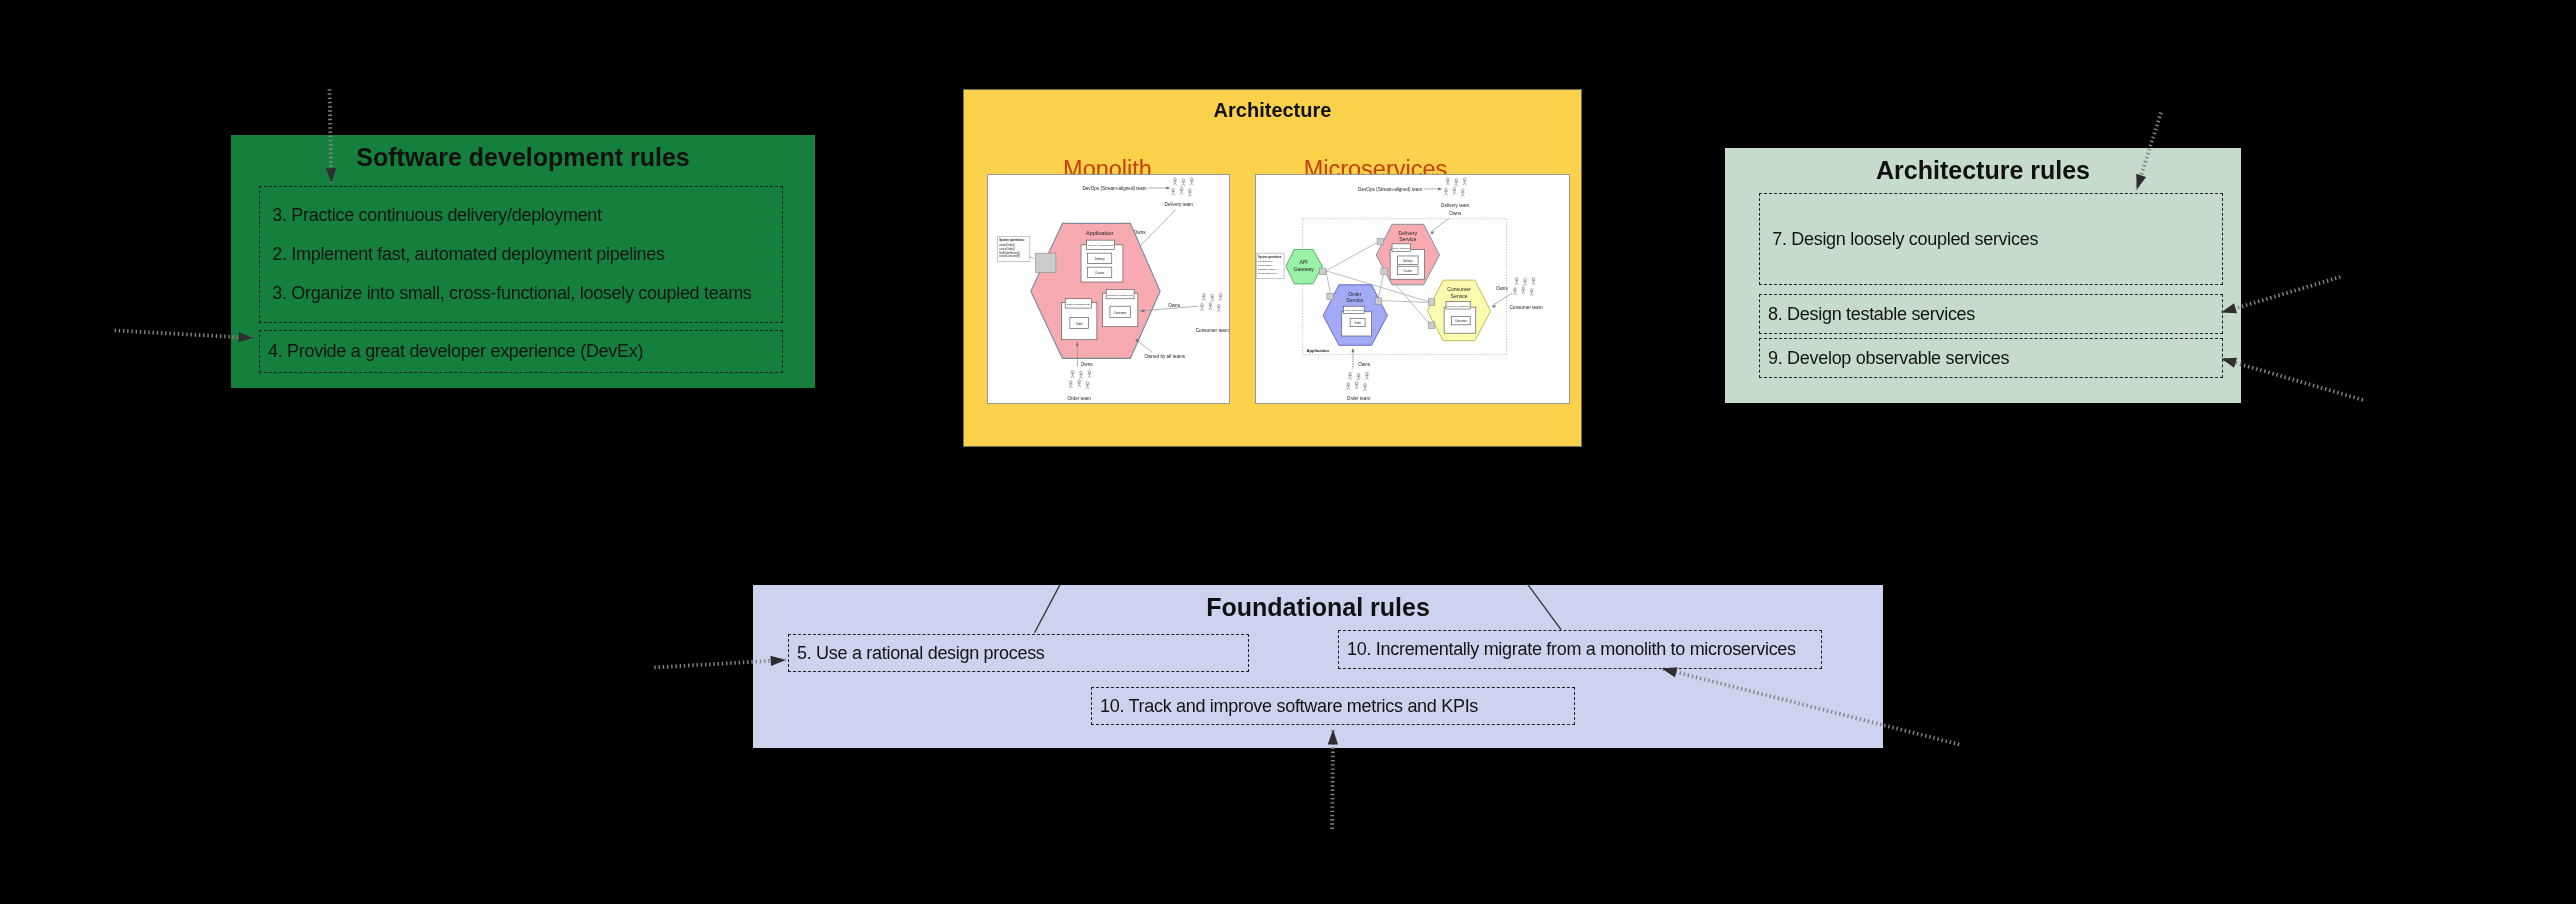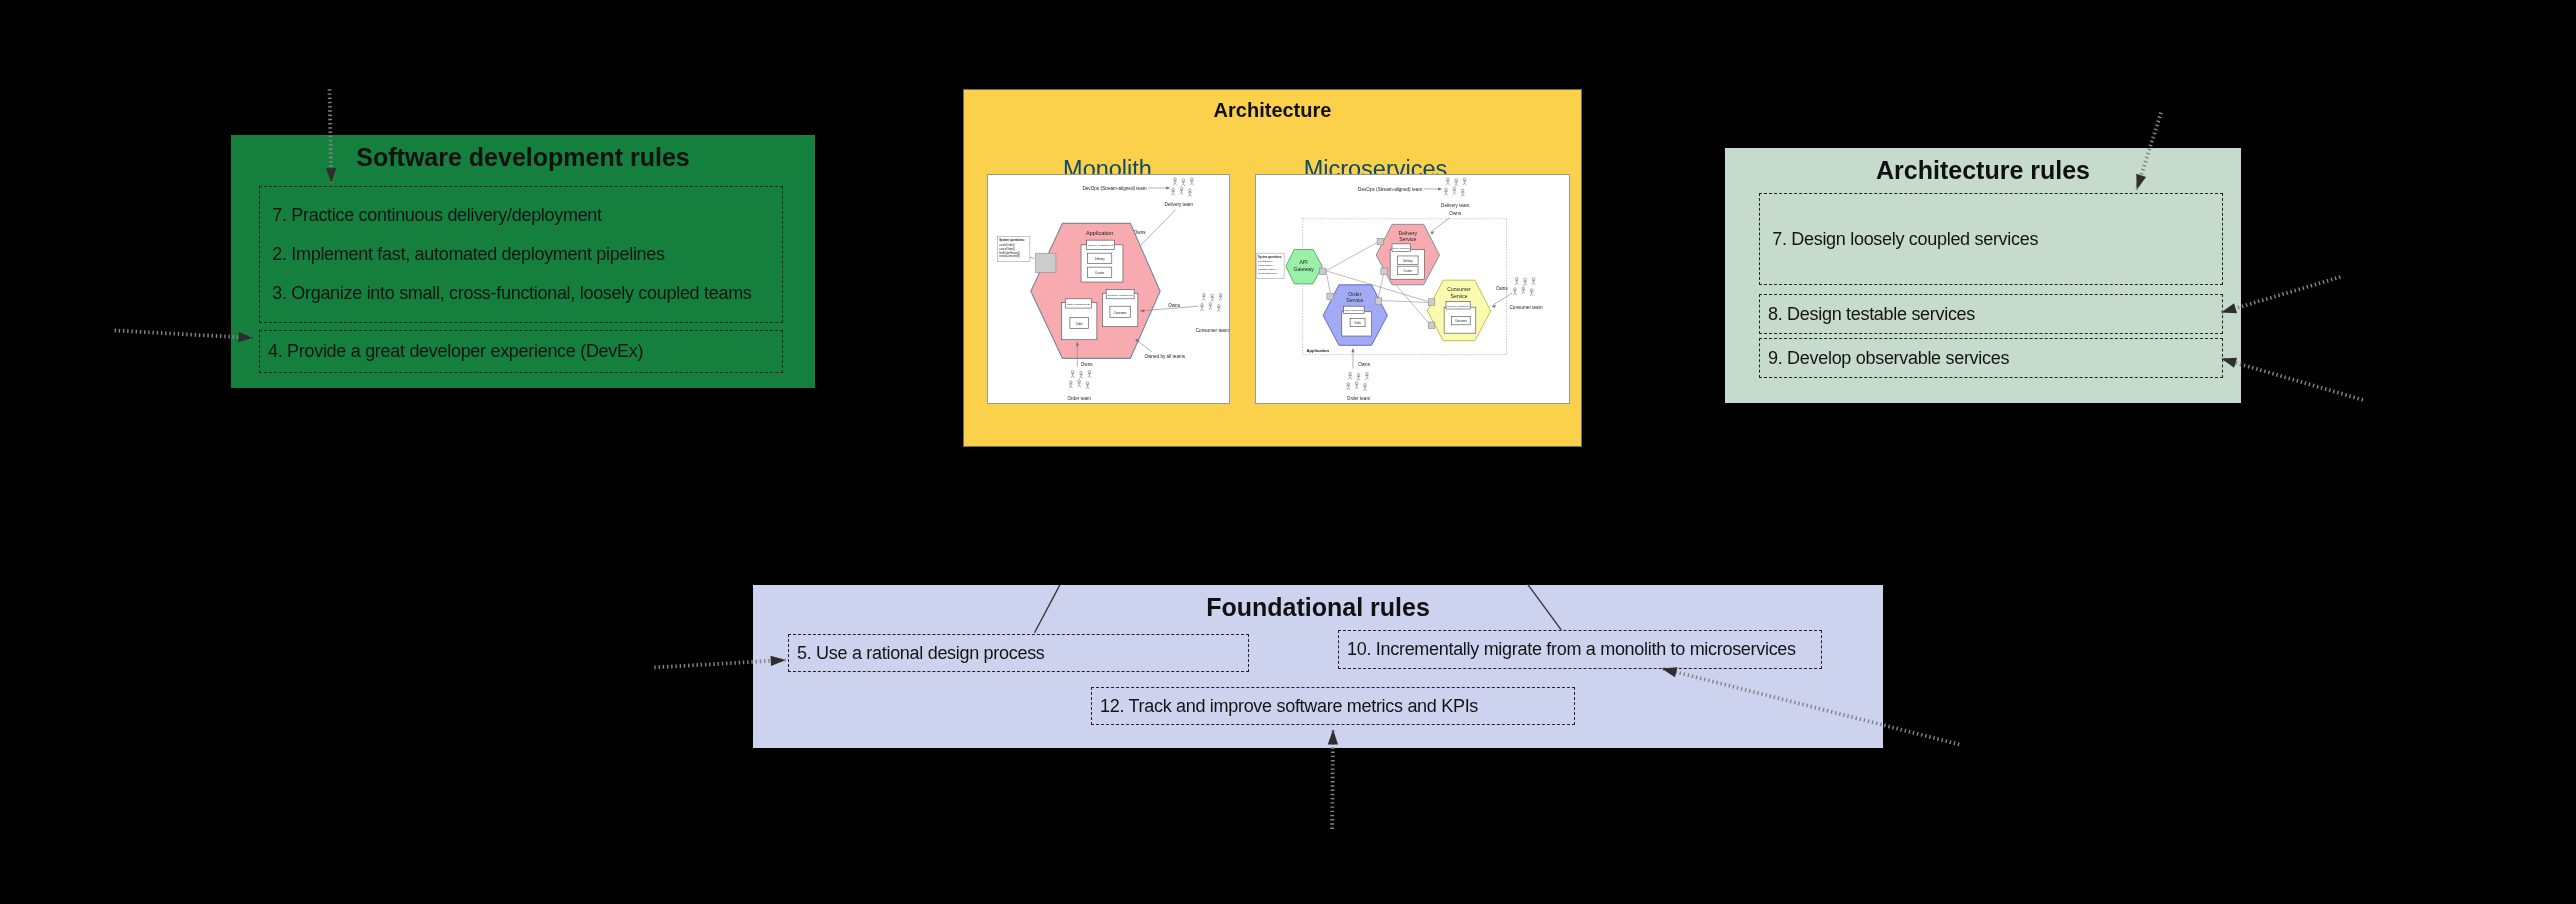--- a/index.html
+++ b/index.html
@@ -13,21 +13,21 @@
   .rules-col{display:flex;flex-direction:column;justify-content:space-evenly;height:100%;padding-left:12.2px;}
   .rule-single{display:flex;align-items:center;padding-left:8px;}
   .rule{font-size:18px;letter-spacing:-0.3px;white-space:nowrap;color:#141414;}
 
   #blue-box{left:231px;top:135px;width:584px;height:253px;background:#15803d;}
   #yellow-box{left:963px;top:89px;width:619px;height:358px;background:#FBD14B;border:0.9px solid #6e6e52;}
   #green-box{left:1725px;top:148px;width:516px;height:255px;background:#C6DBCC;}
   #purple-box{left:753px;top:585px;width:1130px;height:163px;background:#CDD3EF;}
 
   #yellow-box .box-title{font-size:20px;top:9.4px;}
-  .subtitle{position:absolute;top:66px;width:207px;text-align:center;font-size:23.5px;color:#0c4a6e;}
+  .subtitle{position:absolute;top:66px;width:207px;text-align:center;font-size:23.5px;color:#c2410c;}
   #monolith-label{left:40px;}
   #microservices-label{left:308px;}
   .panel{position:absolute;top:84px;background:#fff;border:0.9px solid #999;}
   #monolith-panel{left:22.5px;width:243px;height:230px;}
   #micro-panel{left:291px;width:315px;height:230px;}
   .panel svg{display:block;width:100%;height:100%;}
 
   #sdr-g1{left:28px;top:51px;width:524px;height:137px;}
   #sdr-g2{left:28px;top:195px;width:524px;height:43px;}
   #ar-g1{left:34px;top:45px;width:464px;height:92px;}
@@ -71,21 +71,21 @@
           <use href="#person" x="11" y="10"></use>
           <use href="#person" x="20" y="12"></use>
       </g>
     </defs>
   </svg>
 
   <div class="box" id="blue-box">
     <div class="box-title">Software development rules</div>
     <div class="dashed" id="sdr-g1">
       <div class="rules-col">
-        <div class="rule">7. Practice continuous delivery/deployment</div>
+        <div class="rule">3. Practice continuous delivery/deployment</div>
         <div class="rule">2. Implement fast, automated deployment pipelines</div>
         <div class="rule">3. Organize into small, cross-functional, loosely coupled teams</div>
       </div>
     </div>
     <div class="dashed rule-single" id="sdr-g2">
       <div class="rule">4. Provide a great developer experience (DevEx)</div>
     </div>
   </div>
 
   <div class="box" id="yellow-box">
@@ -255,21 +255,21 @@
 
   <div class="box" id="purple-box">
     <div class="box-title">Foundational rules</div>
     <div class="dashed rule-single" id="fr-b5">
       <div class="rule">5. Use a rational design process</div>
     </div>
     <div class="dashed rule-single" id="fr-b10">
       <div class="rule">10. Incrementally migrate from a monolith to microservices</div>
     </div>
     <div class="dashed rule-single" id="fr-b11">
-      <div class="rule">12. Track and improve software metrics and KPIs</div>
+      <div class="rule">10. Track and improve software metrics and KPIs</div>
     </div>
   </div>
 
   <svg id="connector-layer" viewBox="0 0 2744 964">
       <g>
         <line x1="351" y1="95" x2="353" y2="195" class="conn-sketch"></line>
         <polygon points="353,195 347.18116365091635,179.11317704691768 358.1789643106964,178.89322103372209" class="conn-head"></polygon>
       </g>
       <g>
         <line x1="122" y1="352" x2="270" y2="360" class="conn-sketch"></line>

